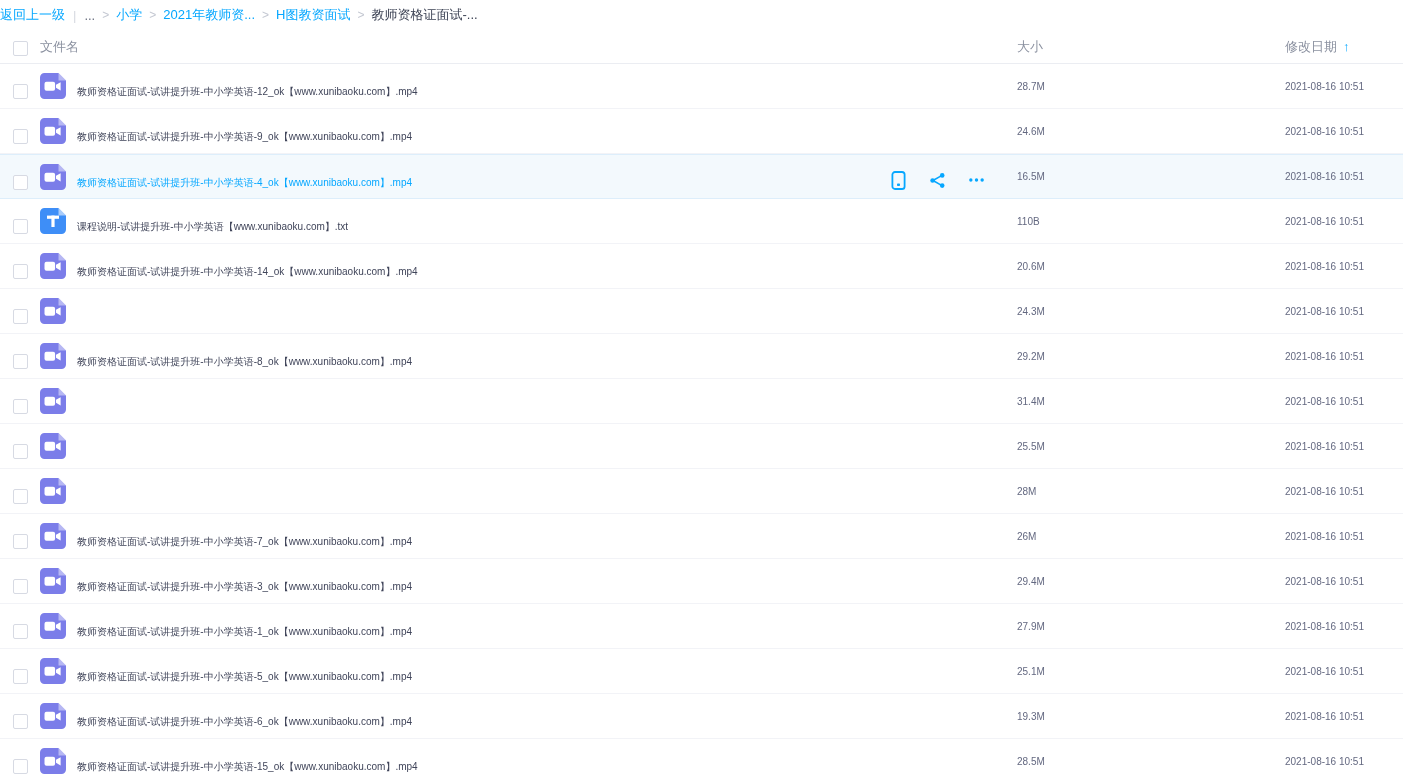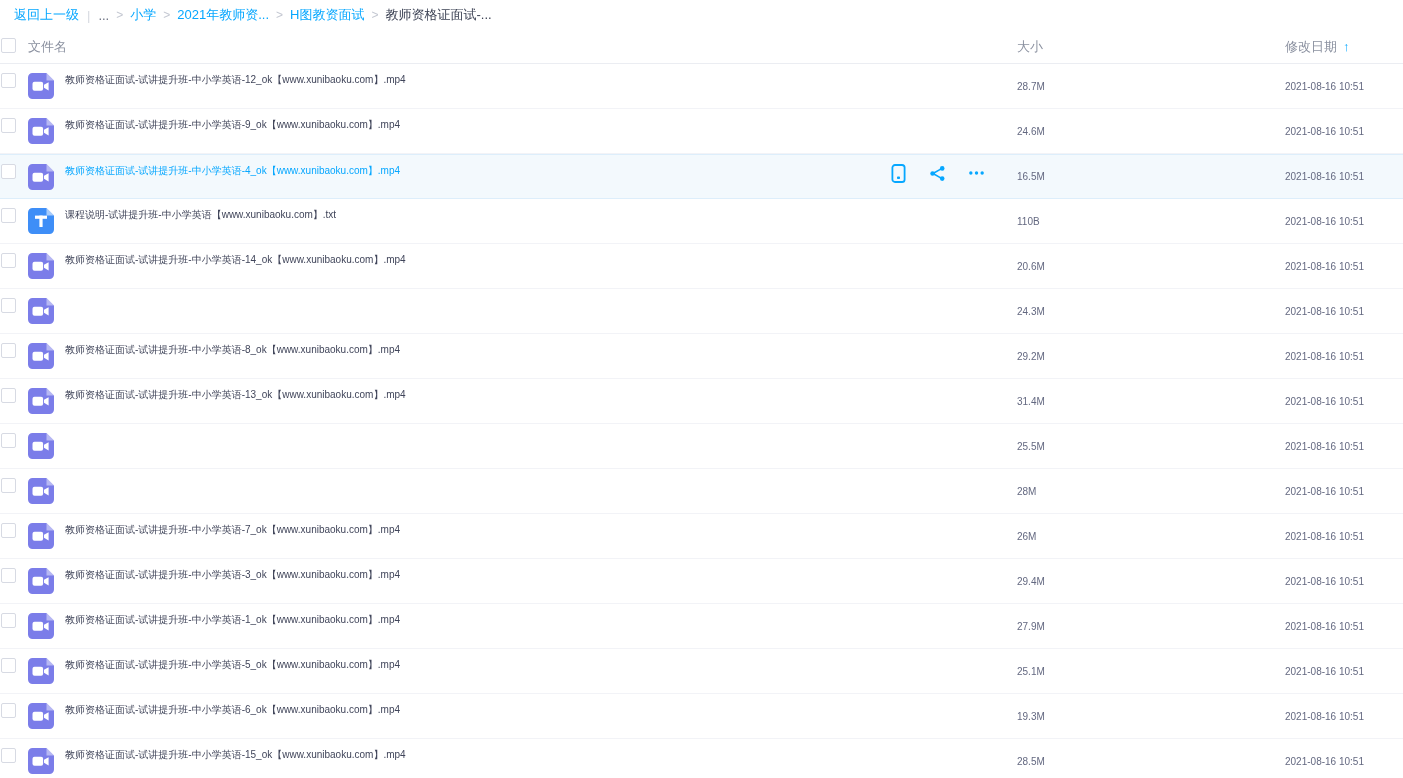--- a/index.html
+++ b/index.html
@@ -12,31 +12,31 @@
     --header-border:#ebedf2;
     --txt-main:#40455a;
     --txt-dim:#636880;
     --txt-header:#8b91a0;
     --sep:#c3c7d1;
   }
   *{box-sizing:border-box;margin:0;padding:0;}
   html,body{width:1403px;height:778px;overflow:hidden;background:#fff;
     font-family:"Liberation Sans","DejaVu Sans",sans-serif;}
   
-  .breadcrumb{height:30px;display:flex;align-items:center;padding-left:14px;
+  .breadcrumb{height:30px;display:flex;align-items:center;
     font-size:13px;white-space:nowrap;}
   .breadcrumb a{color:var(--accent);text-decoration:none;cursor:pointer;}
   .breadcrumb .bar{color:#d6d9e0;margin:0 8px;}
   .breadcrumb .dots{color:#6b7080;}
   .breadcrumb .sep{color:var(--sep);margin:0 7px;font-size:12px;}
   .breadcrumb .current{color:#3c4254;}
   
   .thead{height:34px;display:flex;align-items:center;border-bottom:1px solid var(--header-border);
     font-size:13px;color:var(--txt-header);}
-  .cell-left{flex:1 1 auto;display:flex;align-items:flex-start;min-width:0;padding-left:1px;}
+  .cell-left{flex:1 1 auto;display:flex;align-items:flex-end;min-width:0;padding-left:13px;}
   .cell-size{flex:0 0 268px;}
   .cell-date{flex:0 0 118px;display:flex;align-items:center;}
   .checkbox{width:15px;height:15px;border:1px solid #d7dae3;border-radius:2px;background:#fff;
     flex:0 0 15px;cursor:pointer;}
   .thead .col-name-label{margin-left:12px;}
   .sort-arrow{color:var(--accent);font-weight:bold;margin-left:6px;font-size:13px;}
   
   .row{height:45px;display:flex;align-items:center;border-bottom:1px solid var(--row-border);
     font-size:10px;cursor:default;}
   .file-icon{width:26px;height:26px;margin-left:12px;flex:0 0 26px;}
@@ -409,21 +409,20 @@
       <div class="checkbox" role="checkbox" aria-checked="false"></div>
       <span class="file-icon">
         <svg class="ic-video" width="26" height="26" viewBox="0 0 26 26">
           <path d="M4.5 0 H18.5 L26 7.5 V21.5 A4.5 4.5 0 0 1 21.5 26 H4.5 A4.5 4.5 0 0 1 0 21.5 V4.5 A4.5 4.5 0 0 1 4.5 0 Z" fill="var(--video-icon)"></path>
           <path d="M18.5 0 L26 7.5 H18.5 Z" fill="#ffffff" opacity="0.45"></path>
           <rect x="4.5" y="8.8" width="10.6" height="9" rx="2" fill="#ffffff"></rect>
           <path d="M16 11.8 L20.6 9.2 V17.4 L16 14.8 Z" fill="#ffffff"></path>
         </svg>
         
       </span>
-      <span class="fname">教师资格证面试-试讲提升班-中小学英语-13_ok【www.xunibaoku.com】.mp4</span>
       <span class="spacer"></span>
       <span class="actions">
         <span class="act">
           <svg width="15" height="19" viewBox="0 0 15 19">
             <rect x="1.4" y="1" width="12.2" height="17" rx="2.6" fill="none" stroke="var(--accent)" stroke-width="1.8"></rect>
             <rect x="6" y="12.6" width="3" height="2.4" rx="0.8" fill="var(--accent)"></rect>
           </svg>
         </span>
         <span class="act">
           <svg width="17" height="17" viewBox="0 0 17 17">

